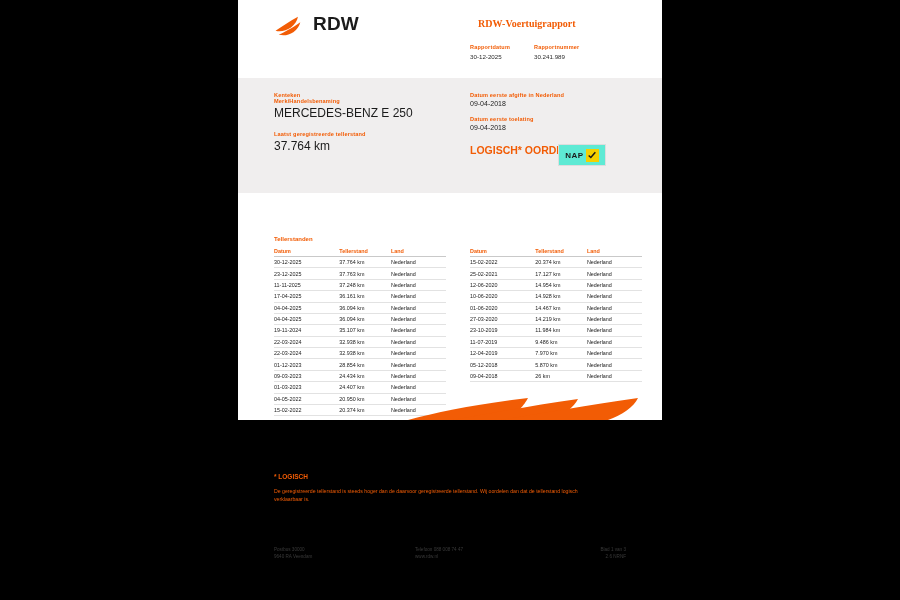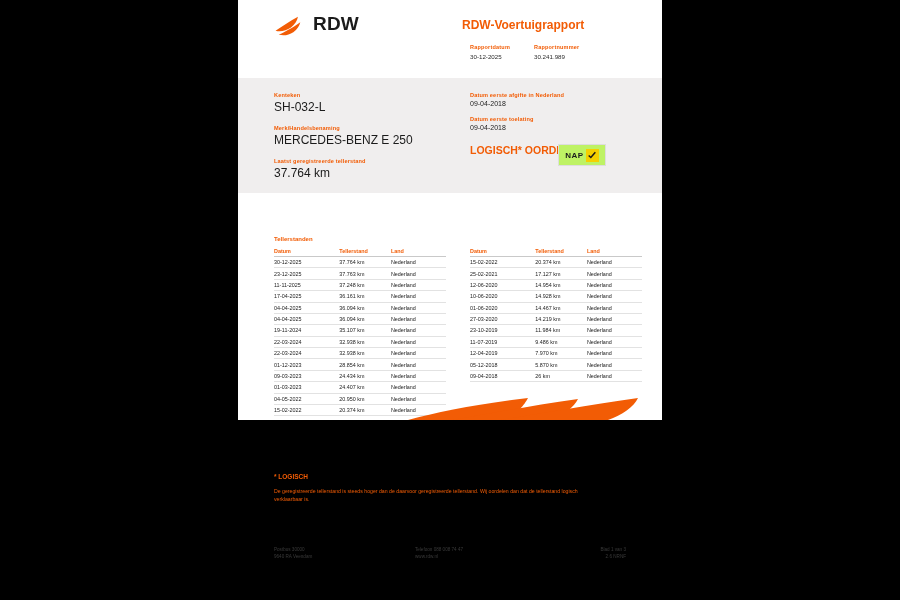--- a/index.html
+++ b/index.html
@@ -12,41 +12,41 @@
     background:#ffffff;
   }
   
   .header{position:relative;height:78px;}
   .logo-wrap{position:absolute;left:36px;top:14px;display:flex;align-items:flex-start;}
   .logo-mark{width:34px;height:24px;margin-right:5px;}
   .logo-text{
     font-size:19px;font-weight:bold;color:#1b1b1b;letter-spacing:.2px;line-height:20px;
   }
   .doc-title{
-    position:absolute;left:224px;top:18px;
-    font-size:12px;font-weight:bold;color:#f25c05;
+    position:absolute;left:240px;top:18px;
+    font-size:10px;font-weight:bold;color:#f25c05;font-family:Liberation Serif, serif;
   }
   .meta{position:absolute;left:232px;top:44px;display:flex;gap:24px;}
   .meta .col-label{font-size:5.5px;font-weight:bold;color:#f25c05;letter-spacing:.2px;}
   .meta .col-value{font-size:6.2px;color:#2b2b2b;margin-top:3px;}
   
   .band{
     position:relative;background:#f0eeee;height:115px;margin-top:0;
   }
   .band .left{position:absolute;left:36px;top:14px;width:180px;}
   .band .right{position:absolute;left:232px;top:14px;width:170px;}
   .lbl{font-size:5.6px;font-weight:bold;color:#f25c05;letter-spacing:.15px;}
   .val-big{font-size:12px;color:#1b1b1b;margin:2px 0 10px;line-height:15px;}
   .val-sm{font-size:7px;color:#1b1b1b;margin:2px 0 9px;}
   .verdict{
     position:absolute;left:232px;top:66px;
     font-size:10.5px;font-weight:bold;color:#f25c05;line-height:13px;
   }
   .nap-badge{
-    position:absolute;left:320px;top:66px;width:46px;height:20px;background:#bef264;
+    position:absolute;left:320px;top:66px;width:46px;height:20px;background:#5eead4;
     border:1px solid #ddd;display:flex;align-items:center;justify-content:center;gap:2px;
   }
   .nap-txt{font-size:8px;font-weight:bold;color:#1b1b1b;letter-spacing:.5px;}
   .nap-check{width:13px;height:13px;background:#f5d000;display:flex;align-items:center;justify-content:center;}
   .nap-check svg{display:block;}
   
   .tables-title{
     position:absolute;left:36px;top:236px;font-size:6px;font-weight:bold;color:#f25c05;
   }
   .tbl{position:absolute;font-size:5.4px;color:#1b1b1b;}
@@ -103,21 +103,20 @@
       <div>
         <div class="col-label">Rapportnummer</div>
         <div class="col-value">30.241.989</div>
       </div>
     </div>
   </div>
 
   <div class="band">
     <div class="left">
       <div class="lbl">Kenteken</div>
-      <div class="val-big">SH-032-L</div>
       <div class="lbl">Merk/Handelsbenaming</div>
       <div class="val-big">MERCEDES-BENZ E 250</div>
       <div class="lbl">Laatst geregistreerde tellerstand</div>
       <div class="val-big">37.764 km</div>
     </div>
     <div class="right">
       <div class="lbl">Datum eerste afgifte in Nederland</div>
       <div class="val-sm">09-04-2018</div>
       <div class="lbl">Datum eerste toelating</div>
       <div class="val-sm">09-04-2018</div>

